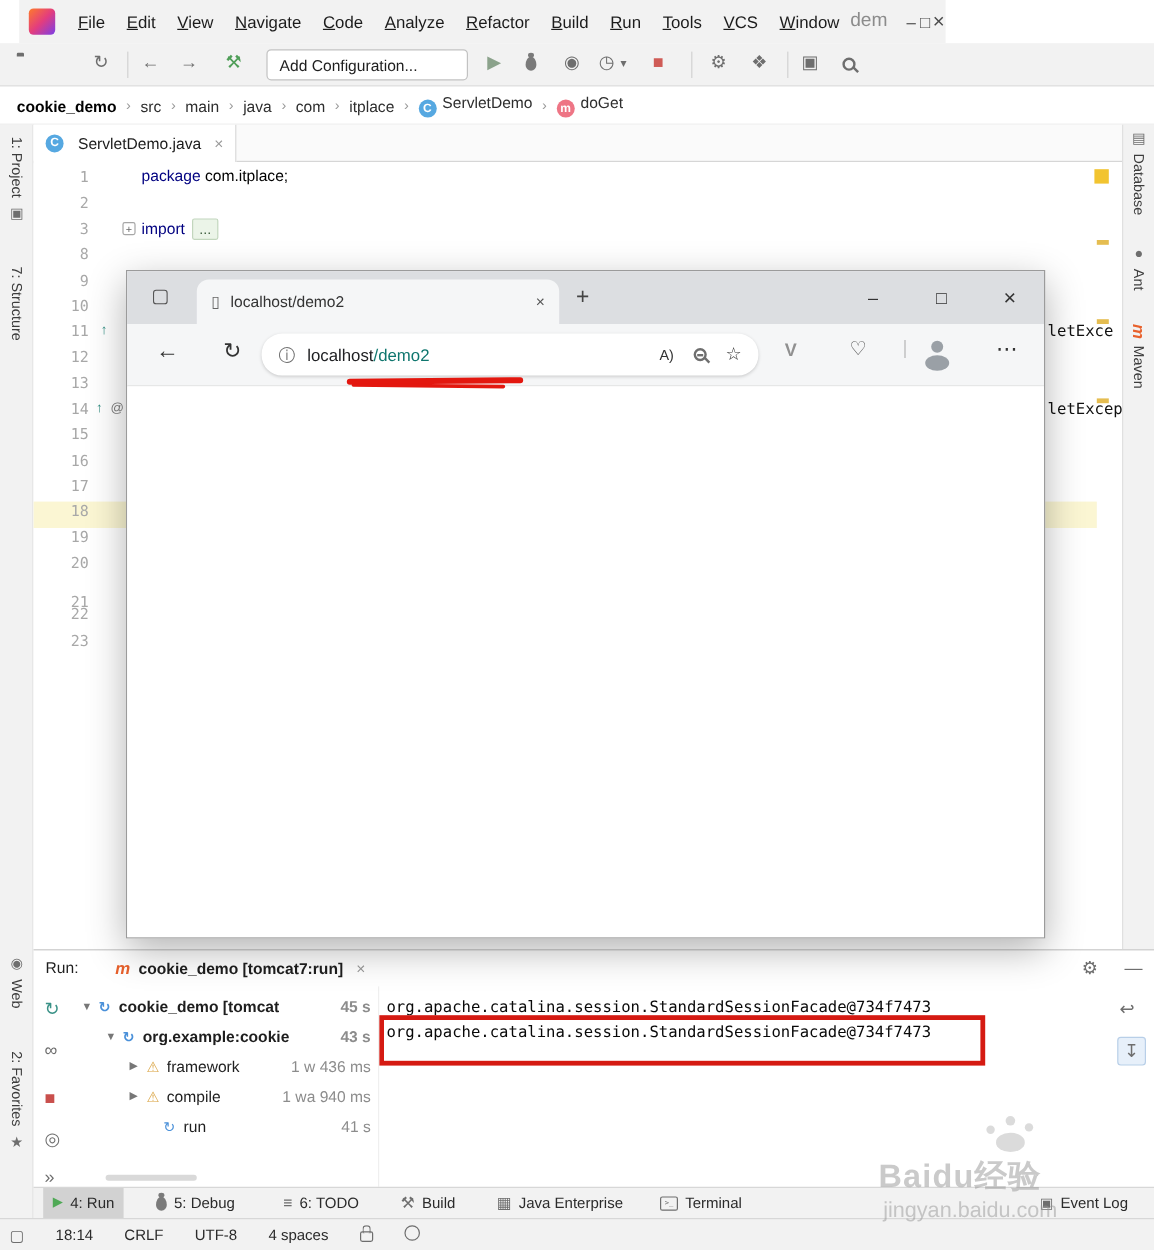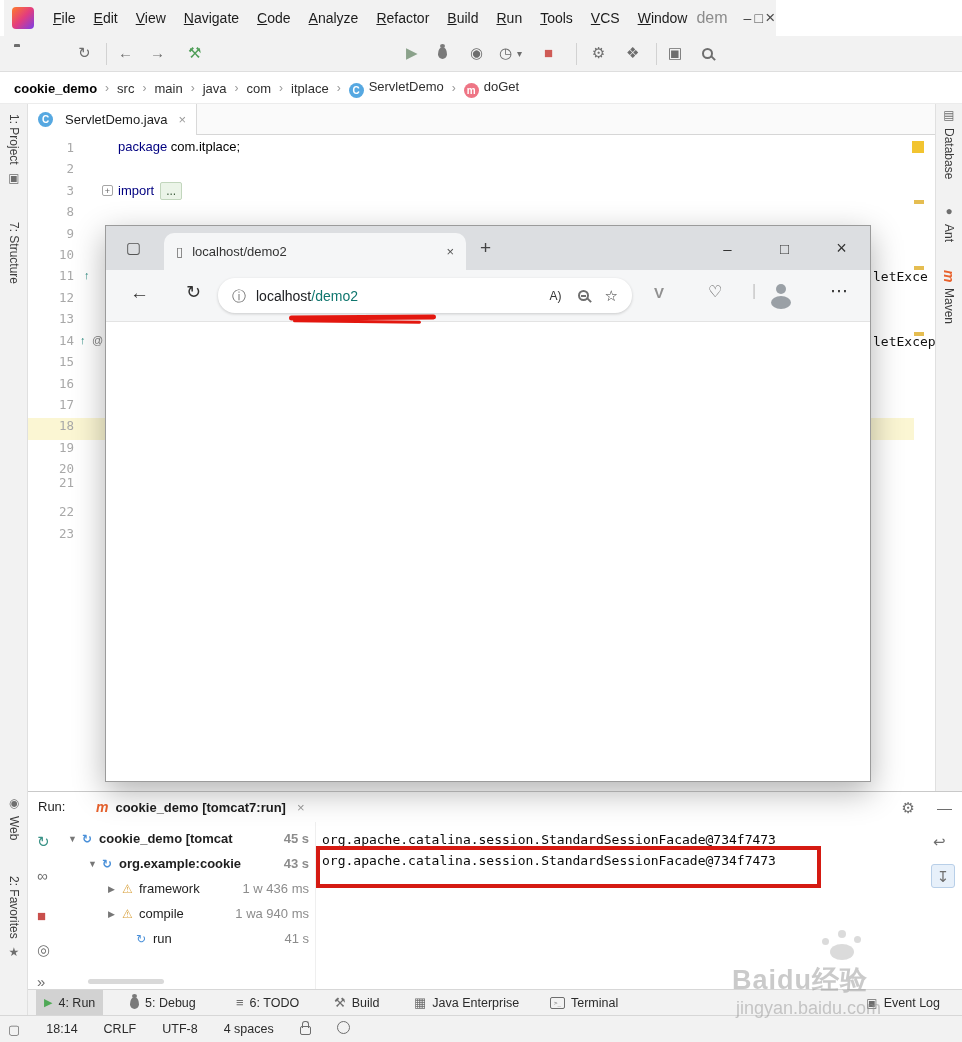--- a/index.html
+++ b/index.html
@@ -6,22 +6,22 @@
   html,body { width: 962px; height: 1042px; }
   body {
     font-family: "Liberation Sans", "DejaVu Sans", sans-serif;
     font-size: 13px; color: #1e1e1e; background: #fff;
     position: relative; overflow: hidden;
   }
   .abs { position: absolute; }
   .icon { color:#6e6e6e; font-size:15px; line-height:1; display:inline-flex; align-items:center; justify-content:center; }
 
   
-  .menubar { position:absolute; left:4px; top:0; width:772px; height:36px; background:#f2f2f2;
-             display:flex; align-items:center; padding-left:8px;justify-content:flex-end; }
+  .menubar { position:absolute; left:16px; top:0; width:772px; height:36px; background:#f2f2f2;
+             display:flex; align-items:center; padding-left:8px; }
   .logo { width:22px; height:22px; border-radius:4px; margin-right:10px; flex:0 0 auto;
           background:linear-gradient(135deg,#fe7b2b 0%,#e33d7e 50%,#7a3ee8 100%); }
   .menu-item { display:inline-block; padding:0 9px; font-size:14px; color:#1c1c1c; cursor:default; }
   .menu-item::first-letter { text-decoration: underline; }
   .window-title { margin-left:auto; margin-right:14px; color:#8c8c8c; font-size:16px; }
   .win-btn { width:50px; height:36px; display:inline-flex; align-items:center; justify-content:center;
              color:#4a4a4a; font-size:14px; }
 
   
   .toolbar { position:absolute; left:0; top:36px; width:962px; height:36px; background:#f2f2f2;
@@ -199,20 +199,23 @@
 </div>
 
 <div class="toolbar">
   <span class="abs" style="left:14px; top:11px;"><span class="folder-ic"></span></span>
   <span class="abs" style="left:46px; top:11px;"><span class="floppy-ic"></span></span>
   <span class="abs icon" style="left:78px; top:9px;">↻</span>
   <span class="abs sep-v" style="left:106px;"></span>
   <span class="abs icon" style="left:118px; top:9px;">←</span>
   <span class="abs icon" style="left:150px; top:9px;">→</span>
   <span class="abs icon" style="left:188px; top:9px; color:#4f9e58;">⚒</span>
+  <div class="combo">
+    <span>Add Configuration...</span>
+  </div>
   <span class="abs icon" style="left:406px; top:9px; color:#8ba28b;">▶</span>
   <span class="abs" style="left:438px; top:11px;"><span class="bug-ic"></span></span>
   <span class="abs icon" style="left:470px; top:9px;">◉</span>
   <span class="abs icon" style="left:499px; top:9px;">◷</span>
   <span class="abs icon" style="left:517px; top:13px; font-size:10px;">▾</span>
   <span class="abs icon" style="left:544px; top:9px; color:#cf5b56;">■</span>
   <span class="abs sep-v" style="left:576px;"></span>
   <span class="abs icon" style="left:592px; top:9px;">⚙</span>
   <span class="abs icon" style="left:626px; top:9px;">❖</span>
   <span class="abs sep-v" style="left:656px;"></span>
@@ -295,21 +298,21 @@
     <span class="lnum" style="top:132px;">11</span>
     <span class="lnum" style="top:154px;">12</span>
     <span class="lnum" style="top:175px;">13</span>
     <span class="lnum" style="top:197px;">14</span>
     <span class="lnum" style="top:218px;">15</span>
     <span class="lnum" style="top:240px;">16</span>
     <span class="lnum" style="top:261px;">17</span>
     <span class="lnum" style="top:282px;">18</span>
     <span class="lnum" style="top:304px;">19</span>
     <span class="lnum" style="top:325px;">20</span>
-    <span class="lnum" style="top:339px;">21</span>
+    <span class="lnum" style="top:358px;">21</span>
     <span class="lnum" style="top:368px;">22</span>
     <span class="lnum" style="top:390px;">23</span>
 
     <span class="gut-ic" style="left:56px; top:133px;">↑</span>
     <span class="gut-ic" style="left:52px; top:198px;">↑</span>
     <span class="gut-at" style="left:64px; top:198px;">@</span>
 
     <span class="fold-box">+</span>
 
     <div class="code-line" style="top:3px;"><span class="kw">package</span><span> com.itplace;</span></div>

